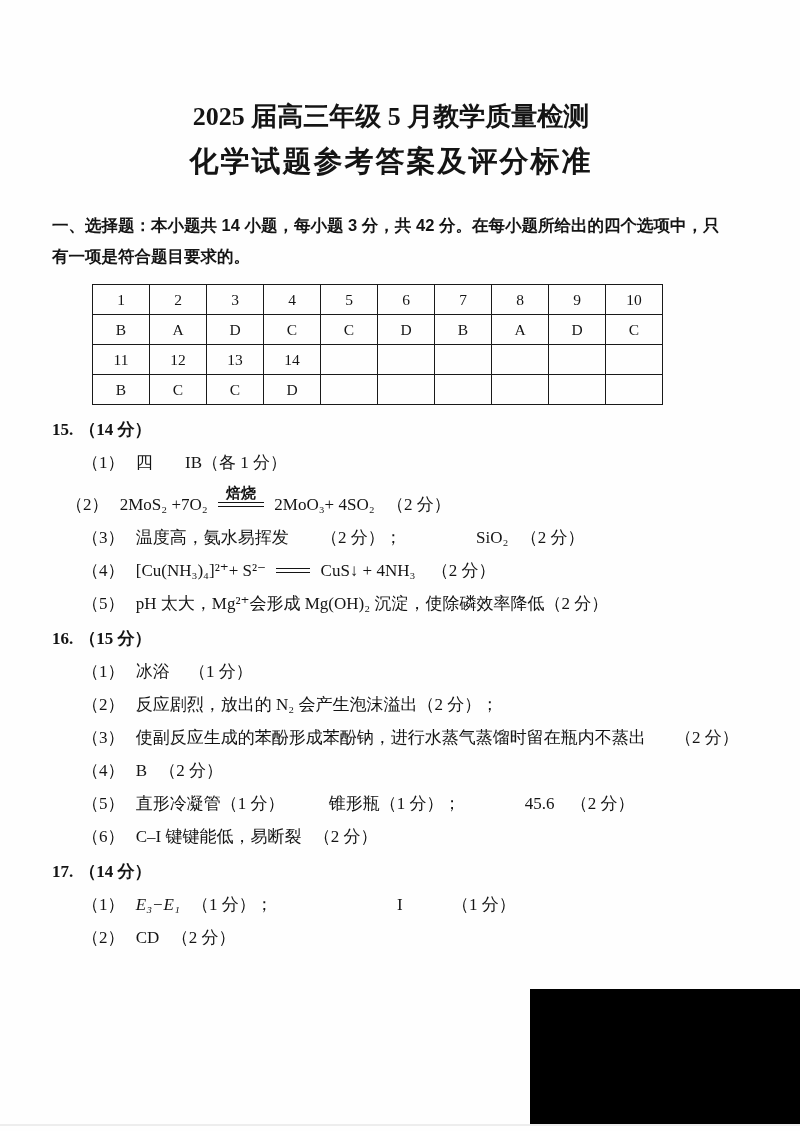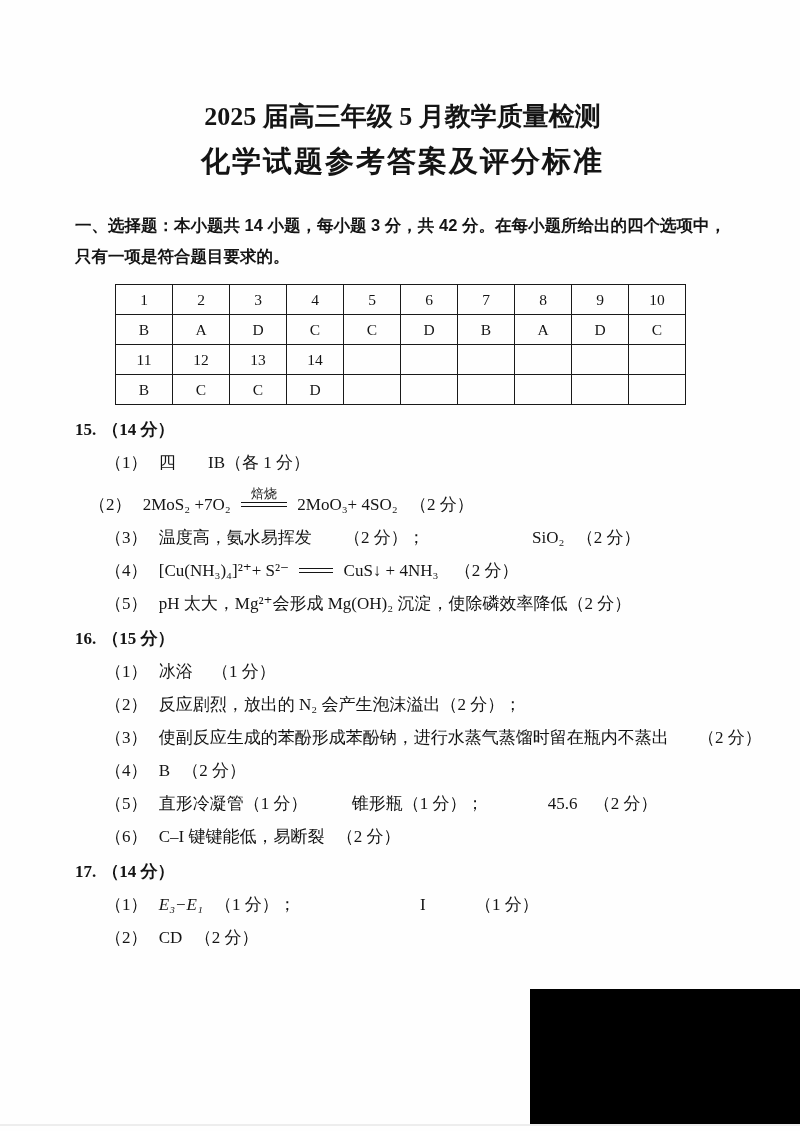--- a/index.html
+++ b/index.html
@@ -2,21 +2,21 @@
 <html><head>
 <meta charset="utf-8">
 <style>
   * { margin:0; padding:0; box-sizing:border-box; }
   html,body { background:#ffffff; }
   .page {
     position:relative; width:800px; height:1131px; margin:0 auto;
     background:#fefefe; color:#141414; overflow:hidden;
     font-family:"Liberation Serif","DejaVu Serif",serif;
   }
-  .content { padding:100px 70px 0 75px; }
+  .content { padding:100px 70px 0 52px; }
 
   .title1 { text-align:center; font-size:26px; font-weight:bold; line-height:34px;
             font-family:"Liberation Serif","DejaVu Serif",serif; }
   .title2 { text-align:center; font-size:29px; font-weight:bold; line-height:38px;
             margin-top:8px; letter-spacing:2px; margin-bottom:30px;
             font-family:"Liberation Sans","DejaVu Sans",sans-serif; }
 
   .sec-head { font-family:"Liberation Sans","DejaVu Sans",sans-serif;
               font-weight:bold; font-size:16.5px; line-height:31px; }
 
@@ -39,28 +39,28 @@
 
   .g8  { margin-left:8px; }
   .g12 { margin-left:12px; }
   .g15 { margin-left:15px; }
   .g25 { margin-left:25px; }
   .g28 { margin-left:28px; }
   .g40 { margin-left:40px; }
   .g45 { margin-left:45px; }
   .g60 { margin-left:60px; }
   .g120 { margin-left:120px; }
-  .g130 { margin-left:103px; }
+  .g130 { margin-left:70px; }
 
   .eqsign { position:relative; display:inline-block; width:34px; height:5px;
             border-top:1.6px solid #141414; border-bottom:1.6px solid #141414;
             vertical-align:3px; margin:0 6px; }
   .eqsign.labeled { width:46px; }
   .eqsign .cond { position:absolute; left:50%; transform:translateX(-50%);
-                  bottom:6px; font-size:13px; line-height:13px; font-weight:normal; }
+                  bottom:6px; font-size:15px; line-height:13px; font-weight:bold; }
 
   .italic { font-style:italic; }
 
   .footer { position:absolute; left:4px; right:0; top:1043px; text-align:right;
             font-size:15.5px; font-weight:bold; letter-spacing:1px; }
 
   .redaction { position:absolute; left:530px; top:989px; width:270px; height:137px;
                background:#000; }
   .bottom-rule { position:absolute; left:0; top:1124px; width:800px; height:2px;
                  background:#ededed; }

